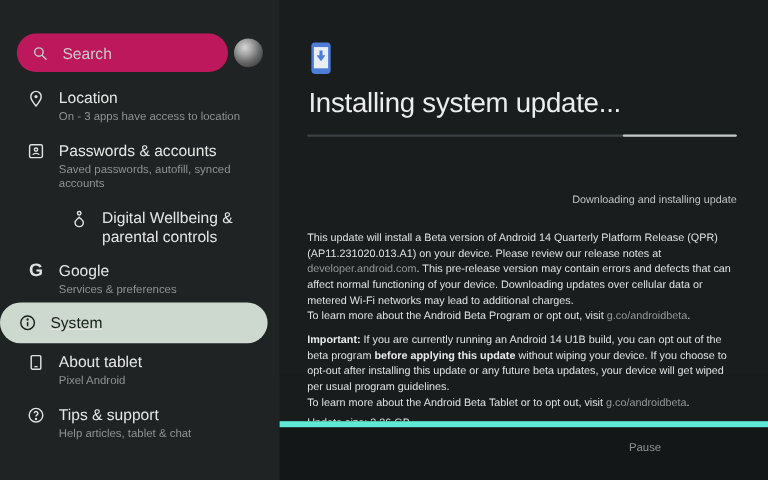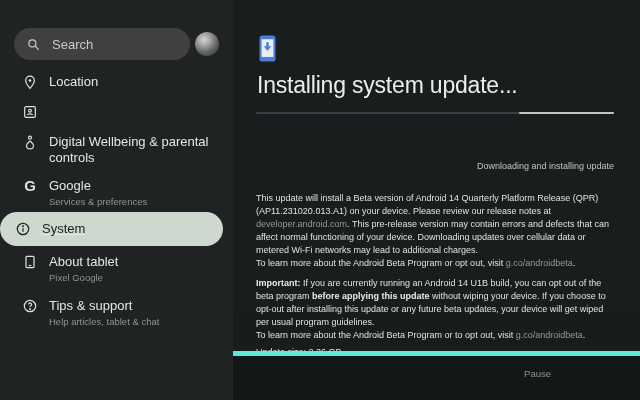--- a/index.html
+++ b/index.html
@@ -11,21 +11,21 @@
     overflow: hidden;
     color: #e5e7e5;
   }
   
   .sidebar {
     position: absolute; left: 0; top: 0; width: 233px; height: 400px;
     background: #1f2324;
   }
   .search-pill {
     position: absolute; left: 14px; top: 28px; width: 176px; height: 32px;
-    background: #404040; border-radius: 16px;
+    background: #be185d; border-radius: 16px;
     display: flex; align-items: center; padding-left: 13px; gap: 12px;
     cursor: pointer;
   }
   .search-pill .sicon { width: 13px; height: 13px; color: #c7cbc9; flex: 0 0 auto; display: block; }
   .search-text { font-size: 13px; color: #c7cbc9; }
   .avatar {
     position: absolute; left: 195px; top: 32px; width: 24px; height: 24px;
     border-radius: 50%;
     background: radial-gradient(circle at 38% 32%, #d6d6d6 0%, #a3a3a3 28%, #6a6a6a 55%, #2f2f2f 95%);
     cursor: pointer;
@@ -33,21 +33,21 @@
   .side-list { position: absolute; left: 0; top: 74px; width: 233px; }
   .side-item {
     display: flex; align-items: flex-start; gap: 11px;
     padding: 0 12px 0 22px; cursor: pointer;
   }
   .side-item .iicon { width: 16px; height: 16px; color: #dfe2e0; flex: 0 0 auto; display: block; }
   .gicon { width: 16px; flex: 0 0 auto; font-size: 15px; font-weight: 700; color: #dfe2e0; text-align: center; line-height: 16px; }
   .item-title { font-size: 13px; line-height: 16px; color: #e5e7e5; }
   .item-sub { font-size: 9.5px; line-height: 12px; color: #8f9492; margin-top: 2px; }
   .mb14 { margin-bottom: 14px; }
-  .mb12 { margin-bottom: 12px; }
+  .mb12 { margin-bottom: 12px; margin-left: 36px; }
   .mb4  { margin-bottom: 4px; }
   .mb8  { margin-bottom: 8px; text-decoration: underline; }
   .side-item.selected {
     background: #cdd9ce; border-radius: 24px;
     margin-right: 10px; margin-left: 0;
     padding: 9px 12px 9px 15px;
   }
   .side-item.selected .iicon { color: #1d211e; }
   .side-item.selected .item-title { color: #1b1e1c; }
   .side-item.selected .item-sub { color: #3f4a42; }
@@ -105,29 +105,34 @@
 
   <div class="side-list">
 
     <div class="side-item mb14">
       <svg class="iicon" viewBox="0 0 24 24" fill="none" stroke="currentColor" stroke-width="1.8">
         <path d="M12 21.5c4-4.6 6.5-8.6 6.5-11.8A6.5 6.5 0 0 0 5.5 9.7c0 3.2 2.5 7.2 6.5 11.8z"></path>
         <circle cx="12" cy="9.7" r="2" fill="currentColor" stroke="none"></circle>
       </svg>
       <div>
         <div class="item-title">Location</div>
+        <div class="item-sub">On - 3 apps have access to location</div>
       </div>
     </div>
 
     <div class="side-item mb14">
       <svg class="iicon" viewBox="0 0 24 24" fill="none" stroke="currentColor" stroke-width="1.8">
         <rect x="4" y="4" width="16" height="16" rx="2"></rect>
         <circle cx="12" cy="10" r="2.1"></circle>
         <path d="M8 16.5c1.2-2.4 6.8-2.4 8 0"></path>
       </svg>
+      <div>
+        <div class="item-title">Passwords &amp; accounts</div>
+        <div class="item-sub">Saved passwords, autofill, synced accounts</div>
+      </div>
     </div>
 
     <div class="side-item mb12">
       <svg class="iicon" viewBox="0 0 24 24" fill="none" stroke="currentColor" stroke-width="1.8">
         <circle cx="12" cy="5.5" r="2.2"></circle>
         <path d="M12 10.5c-3.2 3.2-5.2 4.4-5.2 6.6a5.2 5.2 0 0 0 10.4 0c0-2.2-2-3.4-5.2-6.6z"></path>
       </svg>
       <div>
         <div class="item-title">Digital Wellbeing &amp; parental controls</div>
       </div>
@@ -152,21 +157,21 @@
       </div>
     </div>
 
     <div class="side-item mb14">
       <svg class="iicon" viewBox="0 0 24 24" fill="none" stroke="currentColor" stroke-width="1.8">
         <rect x="6" y="3.5" width="12" height="17" rx="1.5"></rect>
         <line x1="10" y1="17.3" x2="14" y2="17.3"></line>
       </svg>
       <div>
         <div class="item-title">About tablet</div>
-        <div class="item-sub">Pixel Google</div>
+        <div class="item-sub">Pixel Android</div>
       </div>
     </div>
 
     <div class="side-item">
       <svg class="iicon" viewBox="0 0 24 24" fill="none" stroke="currentColor" stroke-width="1.8">
         <circle cx="12" cy="12" r="8.5"></circle>
         <path d="M9.8 9.6a2.3 2.3 0 1 1 3.4 2.1c-.8.5-1.2 1-1.2 1.9"></path>
         <circle cx="12" cy="16.6" r="0.6" fill="currentColor"></circle>
       </svg>
       <div>
@@ -192,21 +197,21 @@
   <div class="progress-track">
     <div class="progress-indicator" id="progress-indicator" style="left: 73.5%; width: 26.5%;"></div>
   </div>
 
   <div class="caption">Downloading and installing update</div>
 
   <div class="bodytext">
     <p><span>This update will install a Beta version of Android 14 Quarterly Platform Release (QPR) (AP11.231020.013.A1) on your device. Please review our release notes at </span><span class="lnk">developer.android.com</span><span>. This pre-release version may contain errors and defects that can affect normal functioning of your device. Downloading updates over cellular data or metered Wi-Fi networks may lead to additional charges.</span></p>
     <p><span>To learn more about the Android Beta Program or opt out, visit </span><span class="lnk">g.co/androidbeta</span><span>.</span></p>
     <p class="gap-before"><span class="blk">Important:</span><span> If you are currently running an Android 14 U1B build, you can opt out of the beta program </span><span class="blk">before applying this update</span><span> without wiping your device. If you choose to opt-out after installing this update or any future beta updates, your device will get wiped per usual program guidelines.</span></p>
-    <p><span>To learn more about the Android Beta Program or to opt out, visit </span><span class="lnk">g.co/androidbeta</span><span>.</span></p>
+    <p><span>To learn more about the Android Beta Tablet or to opt out, visit </span><span class="lnk">g.co/androidbeta</span><span>.</span></p>
     <p class="size-line">Update size: 2.36 GB</p>
   </div>
 
   <div class="bottom-bar">
     <button class="pause-btn">Pause</button>
   </div>
 
 </div>
 
 </body></html>

